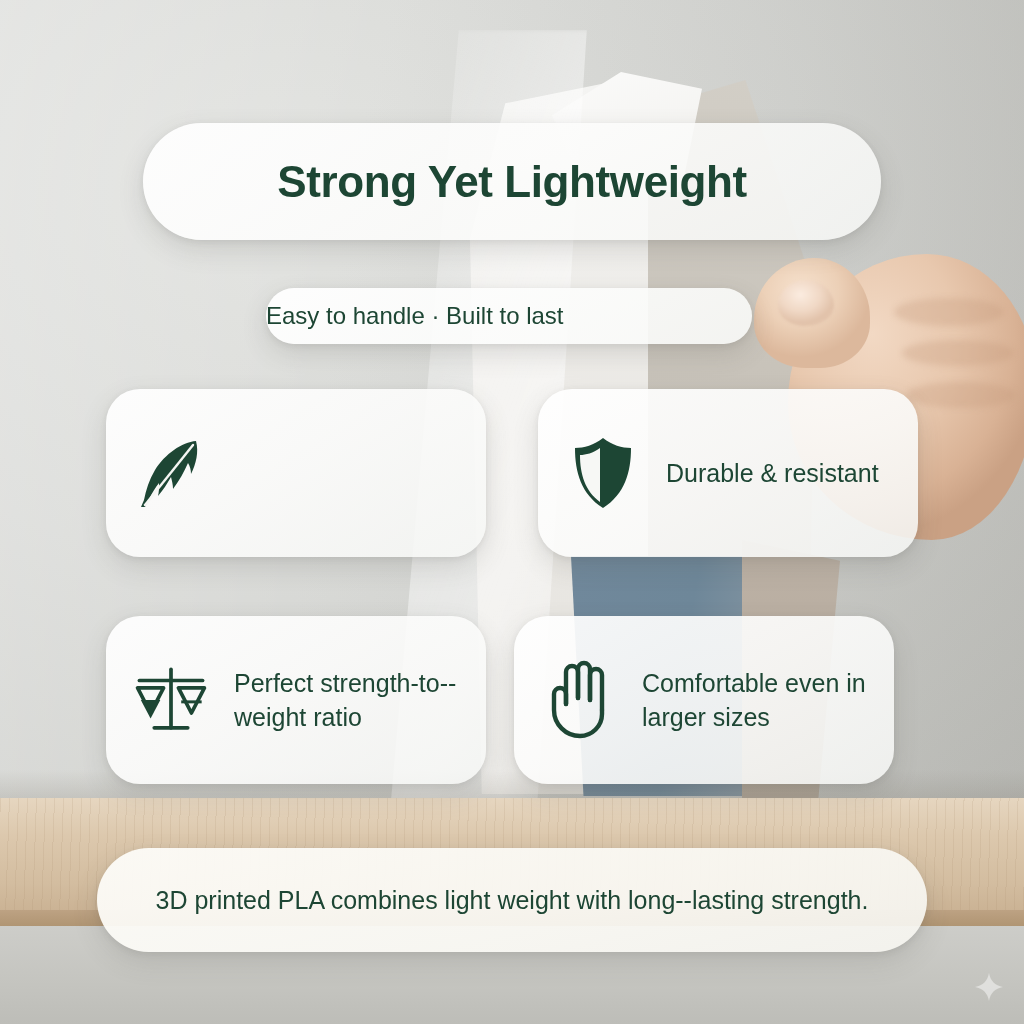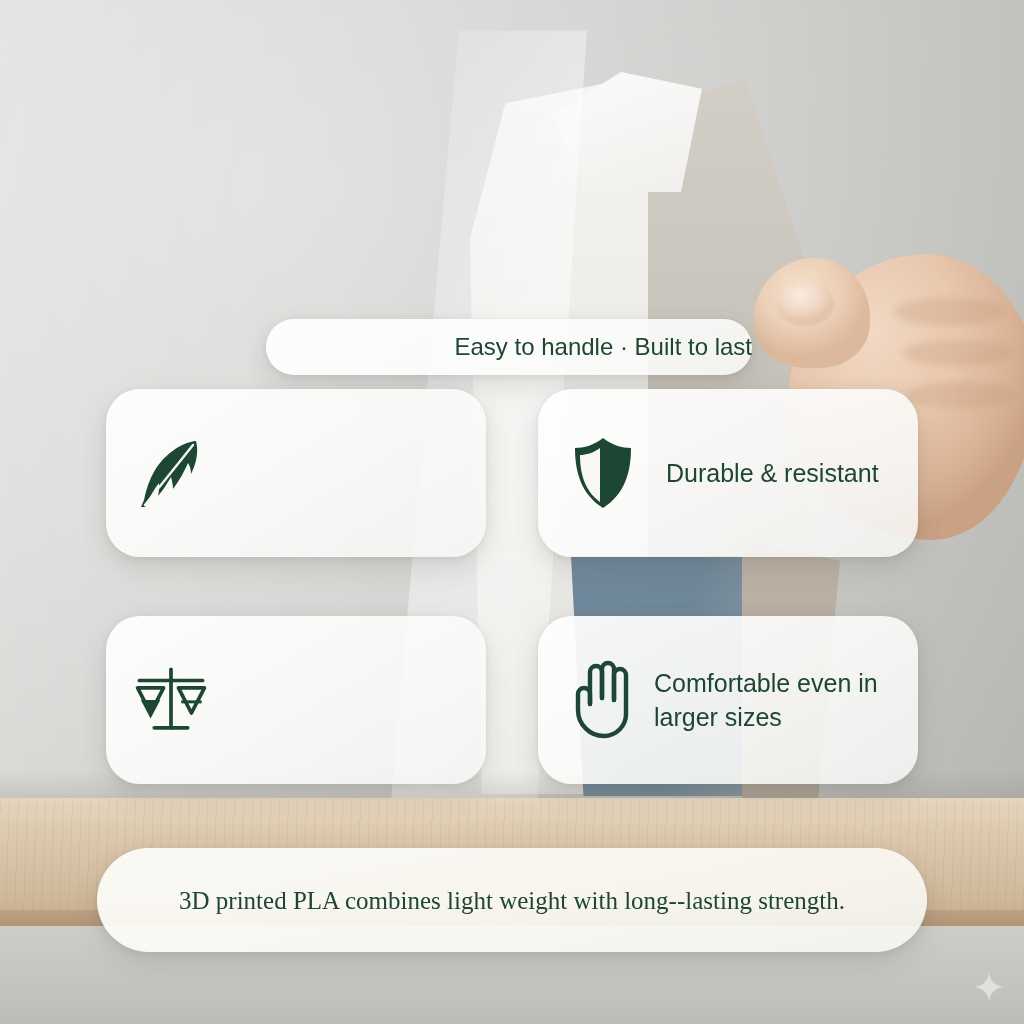--- a/index.html
+++ b/index.html
@@ -138,61 +138,59 @@
     color: #1d4634;
     font-size: 44px;
     font-weight: bold;
     letter-spacing: -0.4px;
     white-space: nowrap;
   }
 
   #subtitle-pill {
     left: 266px; top: 288px; width: 486px; height: 56px;
     border-radius: 28px;
-    justify-content: flex-end;
+    justify-content: flex-start;
     background: linear-gradient(150deg, rgba(255,255,255,0.95) 0%, rgba(249,250,248,0.88) 100%);
-    margin-top: 31px;
   }
   .subtitle-text {
     color: #1d4634;
     font-size: 24px;
     white-space: nowrap;
   }
 
   .feature-card {
     width: 380px; height: 168px;
     border-radius: 34px;
     padding: 0 26px;
     box-sizing: border-box;
     gap: 24px;
   }
   #card-move      { left: 106px;  top: 389px; }
   #card-durable   { left: 538px;  top: 389px; align-items: center; }
   #card-ratio     { left: 106px;  top: 616px; }
-  #card-comfort   { left: 538px;  top: 616px; gap: 12px; }
+  #card-comfort   { left: 514px;  top: 616px; }
 
   .card-icon {
     flex: 0 0 auto;
     width: 78px; height: 86px;
     display: flex; align-items: center; justify-content: center;
   }
   .card-label {
     color: #1d4634;
     font-size: 25px;
     line-height: 1.38;
     max-width: 248px;
   }
 
   #footer-pill {
     left: 97px; top: 848px; width: 830px; height: 104px;
     border-radius: 52px;
     justify-content: center;
     text-align: center;
     background: linear-gradient(160deg, rgba(253,252,248,0.95) 0%, rgba(250,249,244,0.93) 60%, rgba(246,245,240,0.92) 100%);
-    font-family: Liberation Serif, serif;
   }
   .footer-text {
     color: #1d4634;
     font-size: 25px;
     line-height: 1.40;
     padding: 0 46px;
   }
 
   
   .sparkle {
@@ -226,20 +224,23 @@
     <div class="knuckle" style="left:162px;top:154px;width:110px;height:26px;"></div>
     <div class="thumb"></div>
     <div class="nail"></div>
   </div>
 
   <div class="shelf-shadow"></div>
   <div class="shelf"></div>
   <div class="shelf-front"></div>
   <div class="floor"></div>
 
+  <div class="panel" id="title-pill">
+    <span class="title-text">Strong Yet Lightweight</span>
+  </div>
 
   <div class="panel" id="subtitle-pill">
     <span class="subtitle-text">Easy to handle · Built to last</span>
   </div>
 
   <div class="panel feature-card" id="card-move">
     <span class="card-icon">
       <svg width="66" height="74" viewBox="0 0 66 74" aria-hidden="true">
         <path d="M58 5 C44 6 27 18 17 34 C11 44 8 54 6 64 L3 71 L7 71 L11 63 C14 57 17 52 21 47 C21 52 21 56 20 60 C25 54 29 48 33 41 C34 45 35 49 35 53 C41 45 46 36 50 27 C52 30 53 34 53 38 C58 28 61 16 58 5 Z" fill="#1d4634"></path>
         <path d="M55 9 L7 69" stroke="#f5f6f3" stroke-width="2.4" fill="none" stroke-linecap="round"></path>
@@ -264,20 +265,21 @@
           <line x1="42" y1="5" x2="42" y2="68"></line>
           <line x1="8" y1="17" x2="76" y2="17"></line>
           <line x1="24" y1="68" x2="60" y2="68"></line>
         </g>
         <path d="M6 25 L34 25 L20 52 Z" fill="none" stroke="#1d4634" stroke-width="4" stroke-linejoin="round"></path>
         <path d="M9.5 38 L30.5 38 L20 58 Z" fill="#1d4634"></path>
         <path d="M50 25 L78 25 L64 52 Z" fill="none" stroke="#1d4634" stroke-width="4" stroke-linejoin="round"></path>
         <line x1="53" y1="40" x2="75" y2="40" stroke="#1d4634" stroke-width="3.2"></line>
       </svg>
     </span>
+    <span class="card-label">Perfect strength-to--weight ratio</span>
   </div>
 
   <div class="panel feature-card" id="card-comfort">
     <span class="card-icon">
       <svg width="70" height="80" viewBox="0 0 70 80" aria-hidden="true">
         <g fill="none" stroke="#1d4634" stroke-width="4.4" stroke-linecap="round" stroke-linejoin="round">
           <path d="M22 44 L22 12 a6 6 0 0 1 12 0 L34 38"></path>
           <path d="M34 38 L34 9 a6 6 0 0 1 12 0 L46 40"></path>
           <path d="M46 40 L46 15 a6 6 0 0 1 12 0 L58 50"></path>
           <path d="M22 44 L22 34 a6 6 0 0 0 -12 0 L10 50 a26 26 0 0 0 26 26 a22 22 0 0 0 22 -22 L58 50"></path>

